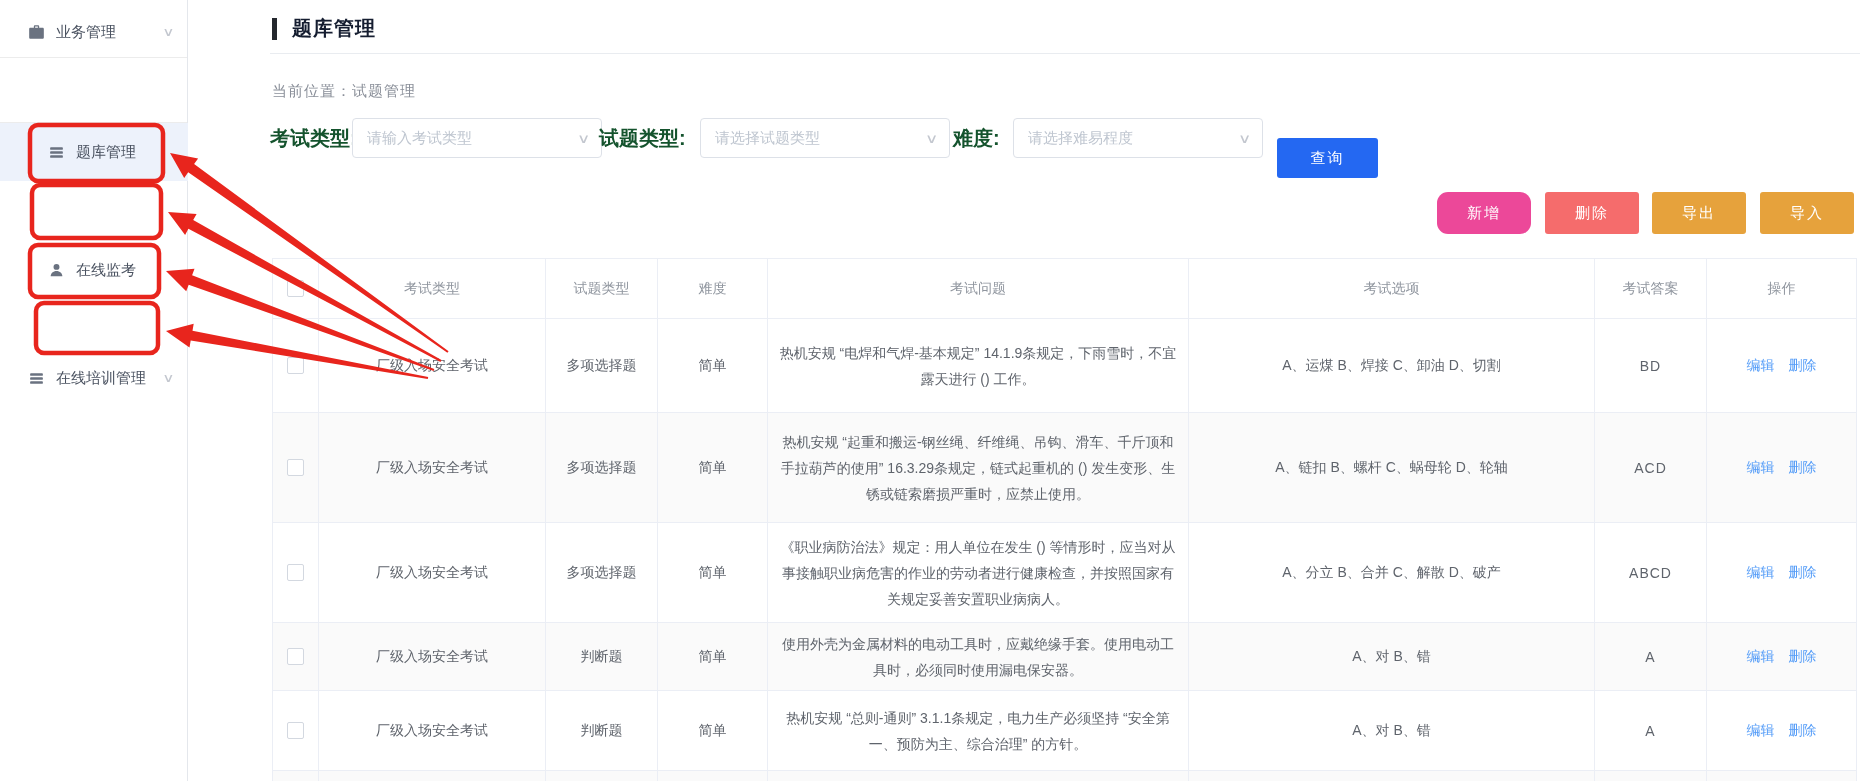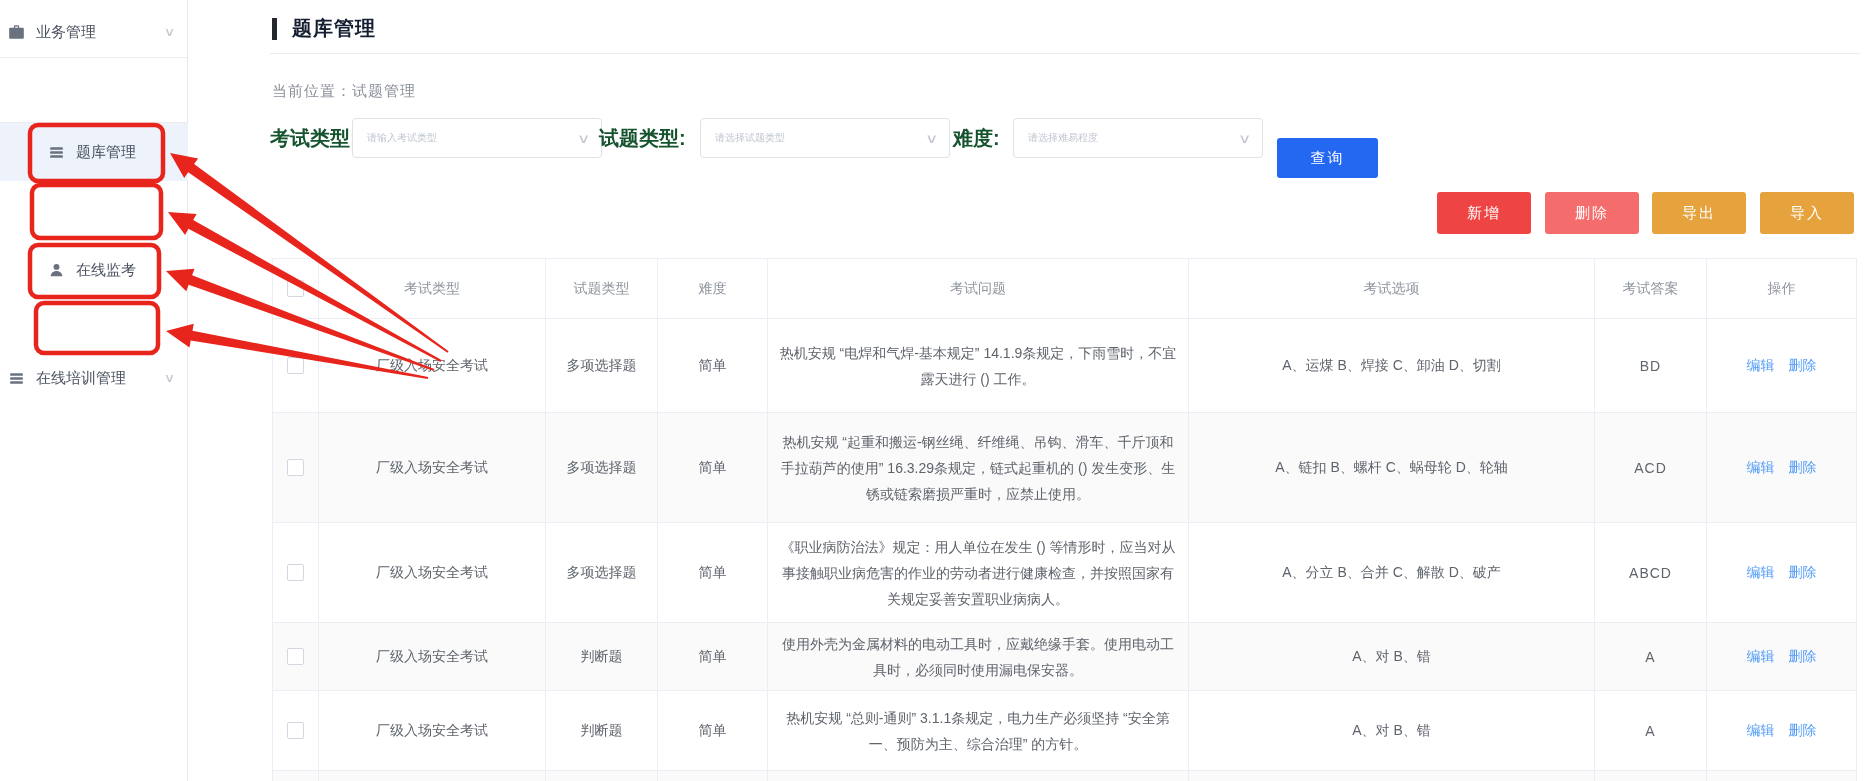--- a/index.html
+++ b/index.html
@@ -4,44 +4,44 @@
 <style>
   html,body{margin:0;padding:0;}
   body{
     width:1876px;height:781px;position:relative;overflow:hidden;background:#fff;
     font-family:"Liberation Sans","DejaVu Sans",sans-serif;
   }
   
   .sidebar{position:absolute;left:0;top:0;width:188px;height:781px;background:#fff;border-right:1px solid #e4e7ec;box-sizing:border-box;z-index:2;}
   .sb-item{position:absolute;left:0;width:188px;display:flex;align-items:center;box-sizing:border-box;
            color:#4a5260;font-size:15px;cursor:pointer;}
-  .sb-item.top{height:52px;padding-left:8px;font-family:Liberation Mono, monospace;}
+  .sb-item.top{height:52px;padding-left:28px;}
   .sb-item.sub{height:58px;padding-left:48px;}
   .sb-item .icn{width:17px;height:17px;margin-right:11px;flex:0 0 auto;display:inline-flex;}
   .sb-item .icn svg{width:17px;height:17px;fill:#6a7280;}
   .sb-item .chev{position:absolute;right:15px;color:#c3c7cf;font-size:12px;transform:scaleX(1.4);}
   .sb-item.active{background:#edf2fb;}
   .sb-line{position:absolute;left:0;width:187px;height:1px;background:#ececec;}
   
   .page-title{position:absolute;left:272px;top:15px;display:flex;align-items:center;z-index:1;}
   .accent-bar{width:5px;height:22px;background:#24282e;margin-right:15px;}
   .title-text{font-size:20px;font-weight:bold;color:#151d30;letter-spacing:1px;}
   .h-divider{position:absolute;left:270px;top:53px;width:1590px;height:1px;background:#e9ecf0;}
   .breadcrumb{position:absolute;left:272px;top:82px;font-size:15px;color:#8a8f99;letter-spacing:1px;}
   
   .filter-label{position:absolute;top:118px;height:40px;line-height:40px;font-size:20px;font-weight:bold;color:#14532d;}
   .select{position:absolute;top:118px;width:250px;height:40px;box-sizing:border-box;border:1px solid #dde1e8;
           border-radius:4px;background:#fff;display:flex;align-items:center;padding:0 30px 0 14px;cursor:pointer;}
-  .select .ph{color:#bfc6d0;font-size:10px;white-space:nowrap;overflow:hidden;}
+  .select .ph{color:#bfc6d0;font-size:15px;white-space:nowrap;overflow:hidden;}
   .select .chev{position:absolute;right:12px;color:#c3c7cf;font-size:13px;transform:scaleX(1.4);}
   .btn{border:none;border-radius:3px;color:#fff;font-size:15px;cursor:pointer;letter-spacing:2px;
        font-family:"Liberation Sans","DejaVu Sans",sans-serif;}
   .btn-query{position:absolute;left:1277px;top:118px;width:101px;height:40px;background:#2468f2;margin-top:20px;}
   .tb{position:absolute;top:192px;width:94px;height:42px;}
-  .tb-add{left:1437px;background:#ef4444;}
+  .tb-add{left:1437px;background:#ec4899;border-radius:11px;}
   .tb-del{left:1545px;background:#f56c6c;}
   .tb-exp{left:1652px;background:#e6a23c;}
   .tb-imp{left:1760px;background:#e6a23c;}
   
   table.grid{position:absolute;left:272px;top:258px;width:1584px;border-collapse:collapse;table-layout:fixed;background:#fff;}
   .grid th,.grid td{border:1px solid #ebeef5;text-align:center;font-size:14px;color:#5f646c;
                     padding:6px 10px;box-sizing:border-box;overflow:hidden;}
   .grid th{height:60px;color:#8f959e;font-weight:400;background:#fff;}
   .grid td.question{line-height:26px;}
   .grid tr.striped td{background:#fafafa;}

